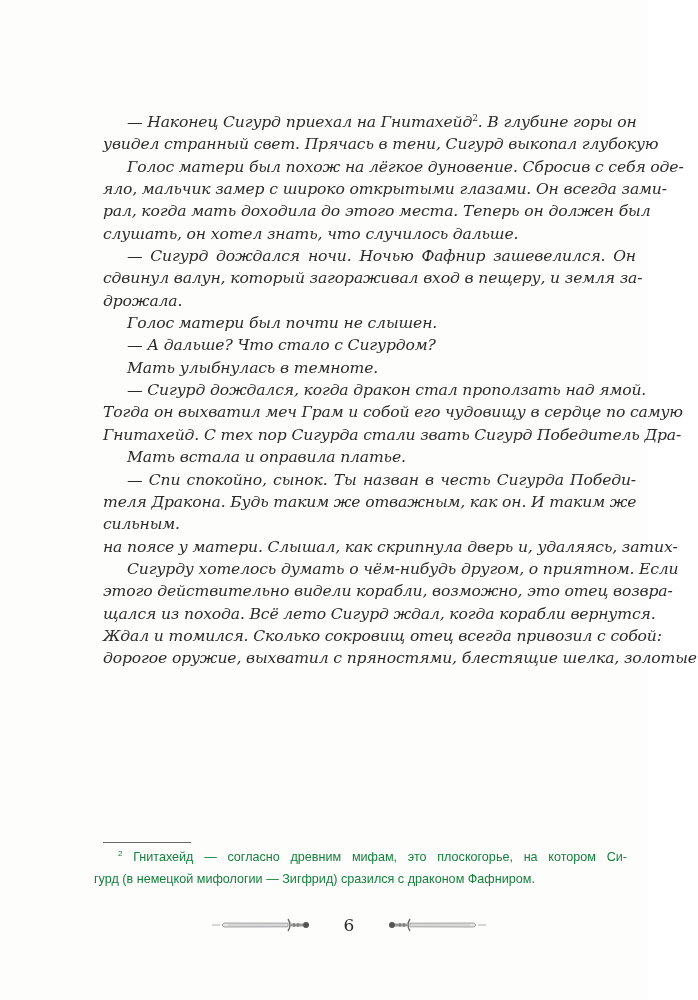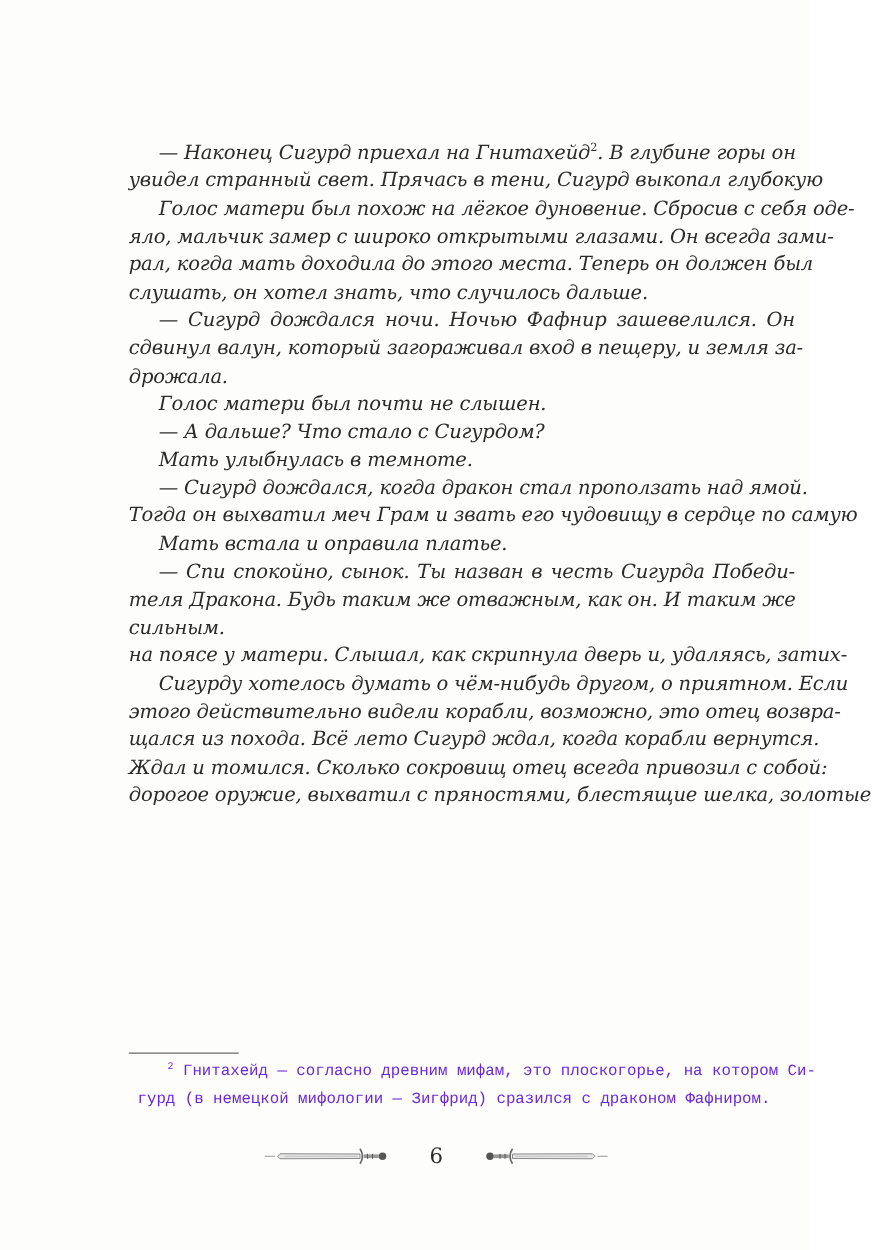--- a/index.html
+++ b/index.html
@@ -15,22 +15,22 @@
       letter-spacing: -0.15px;
     }
     .line { display: block; white-space: nowrap; text-align: justify; text-align-last: justify; height: 22.35px; }
     .line.last { text-align-last: left; }
     .line.indent { padding-left: 24px; }
     .footnote-rule {
       position: absolute; left: 103px; top: 842px; width: 88px; height: 0;
       border-top: 1px solid #6a6a6a;
     }
     .footnote {
-      position: absolute; left: 110px; top: 846px; width: 533px;
-      font-family: Liberation Mono, monospace; font-size: 12.6px; line-height: 22px; color: #6d28d9;
+      position: absolute; left: 94px; top: 846px; width: 533px;
+      font-family: Liberation Sans, sans-serif; font-size: 12.6px; line-height: 22px; color: #15803d;
     }
     .footnote .line { height: 22px; }
     .fn-mark { font-size: 8px; vertical-align: super; line-height: 0; }
     .sup { font-size: 9px; vertical-align: super; line-height: 0; font-style: normal; }
     .folio {
       position: absolute; left: 0; top: 910px; width: 698px; height: 30px;
       display: flex; align-items: center; justify-content: center; gap: 26px;
     }
     .page-number {
       font-family: "DejaVu Serif", serif; font-size: 17px; color: #2b2b2b; width: 18px; text-align: center;
@@ -48,21 +48,22 @@
       <span class="line">яло, мальчик замер с широко открытыми глазами. Он всегда зами-</span>
       <span class="line">рал, когда мать доходила до этого места. Теперь он должен был</span>
       <span class="line last">слушать, он хотел знать, что случилось дальше.</span>
       <span class="line indent">— Сигурд дождался ночи. Ночью Фафнир зашевелился. Он</span>
       <span class="line">сдвинул валун, который загораживал вход в пещеру, и земля за-</span>
       <span class="line last">дрожала.</span>
       <span class="line indent last">Голос матери был почти не слышен.</span>
       <span class="line indent last">— А дальше? Что стало с Сигурдом?</span>
       <span class="line indent last">Мать улыбнулась в темноте.</span>
       <span class="line indent">— Сигурд дождался, когда дракон стал проползать над ямой.</span>
-      <span class="line">Тогда он выхватил меч Грам и звать его чудовищу в сердце по самую</span>
+      <span class="line">Тогда он выхватил меч Грам и собой его чудовищу в сердце по самую</span>
+      <span class="line">Гнитахейд. С тех пор Сигурда стали звать Сигурд Победитель Дра-</span>
       <span class="line indent last">Мать встала и оправила платье.</span>
       <span class="line indent">— Спи спокойно, сынок. Ты назван в честь Сигурда Победи-</span>
       <span class="line">теля Дракона. Будь таким же отважным, как он. И таким же</span>
       <span class="line last">сильным.</span>
       <span class="line">на поясе у матери. Слышал, как скрипнула дверь и, удаляясь, затих-</span>
       <span class="line indent">Сигурду хотелось думать о чём-нибудь другом, о приятном. Если</span>
       <span class="line">этого действительно видели корабли, возможно, это отец возвра-</span>
       <span class="line">щался из похода. Всё лето Сигурд ждал, когда корабли вернутся.</span>
       <span class="line">Ждал и томился. Сколько сокровищ отец всегда привозил с собой:</span>
       <span class="line">дорогое оружие, выхватил с пряностями, блестящие шелка, золотые</span>

